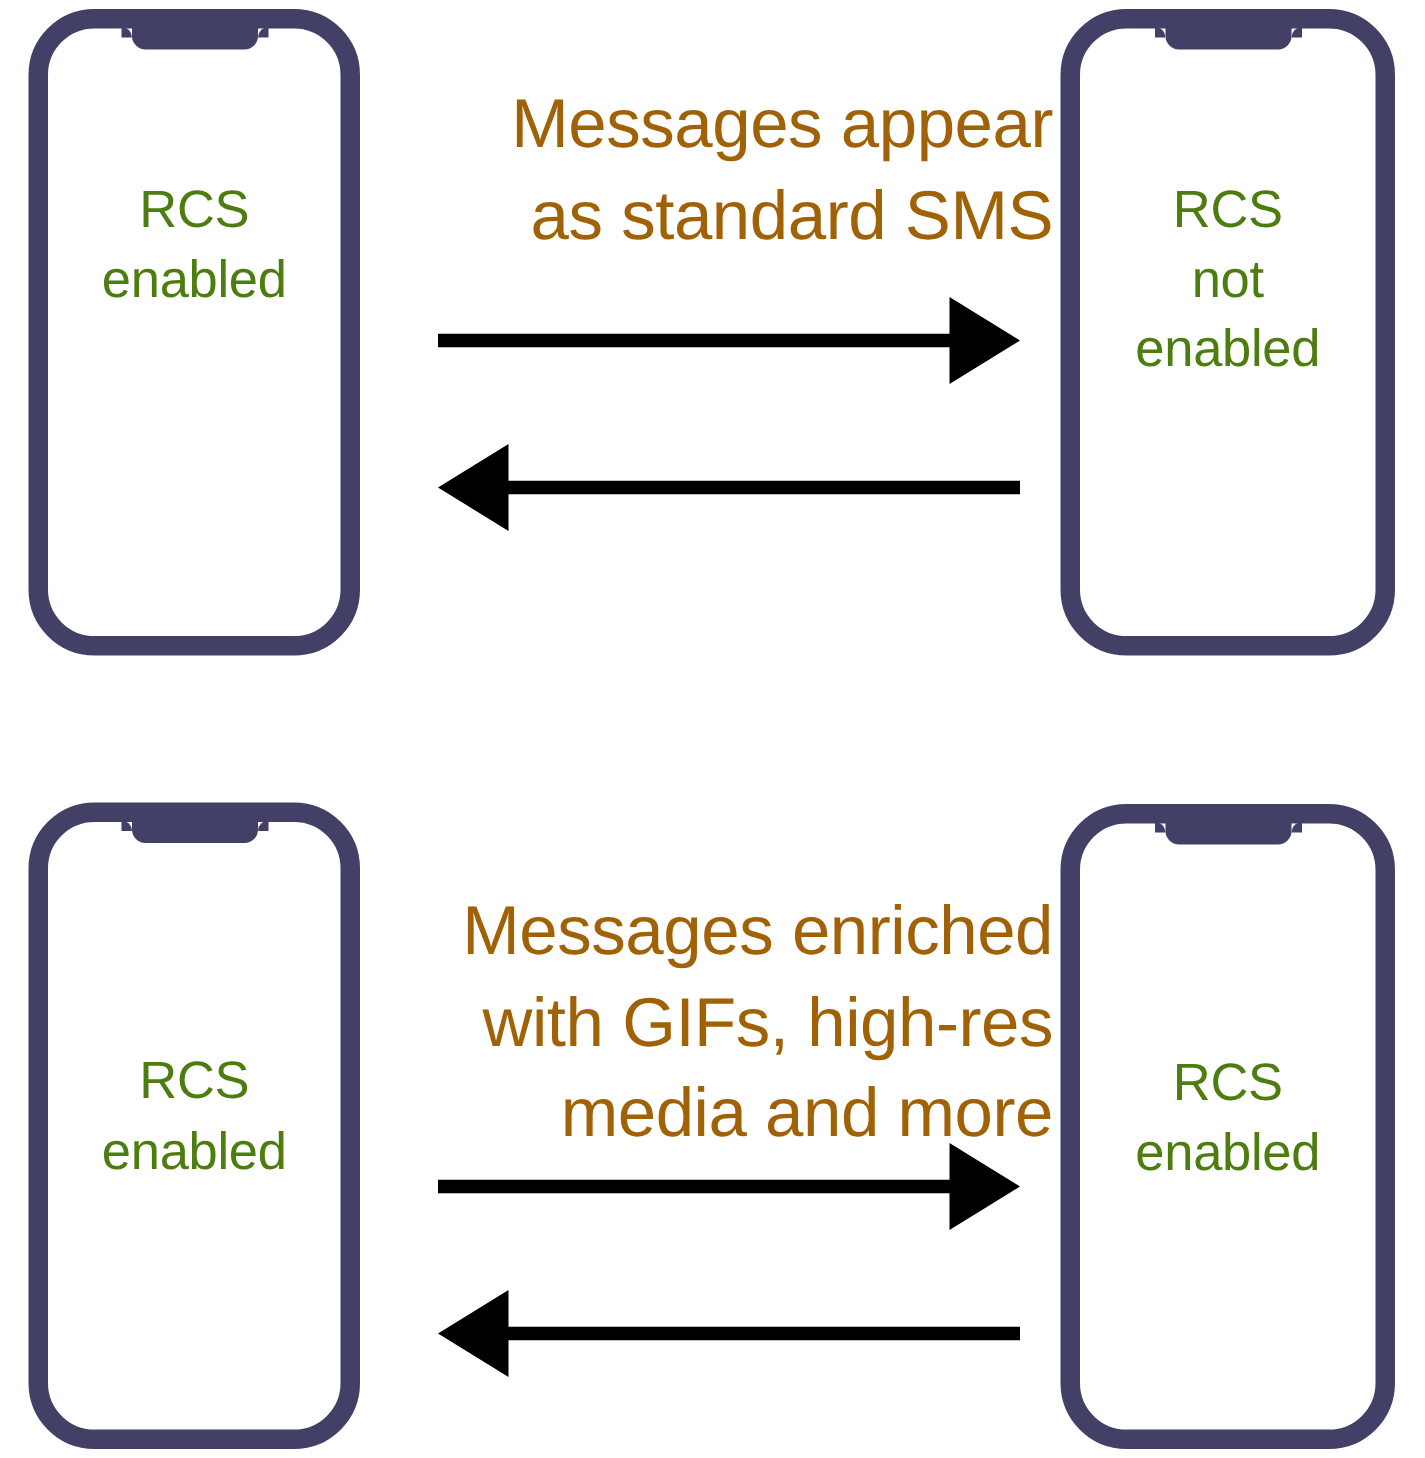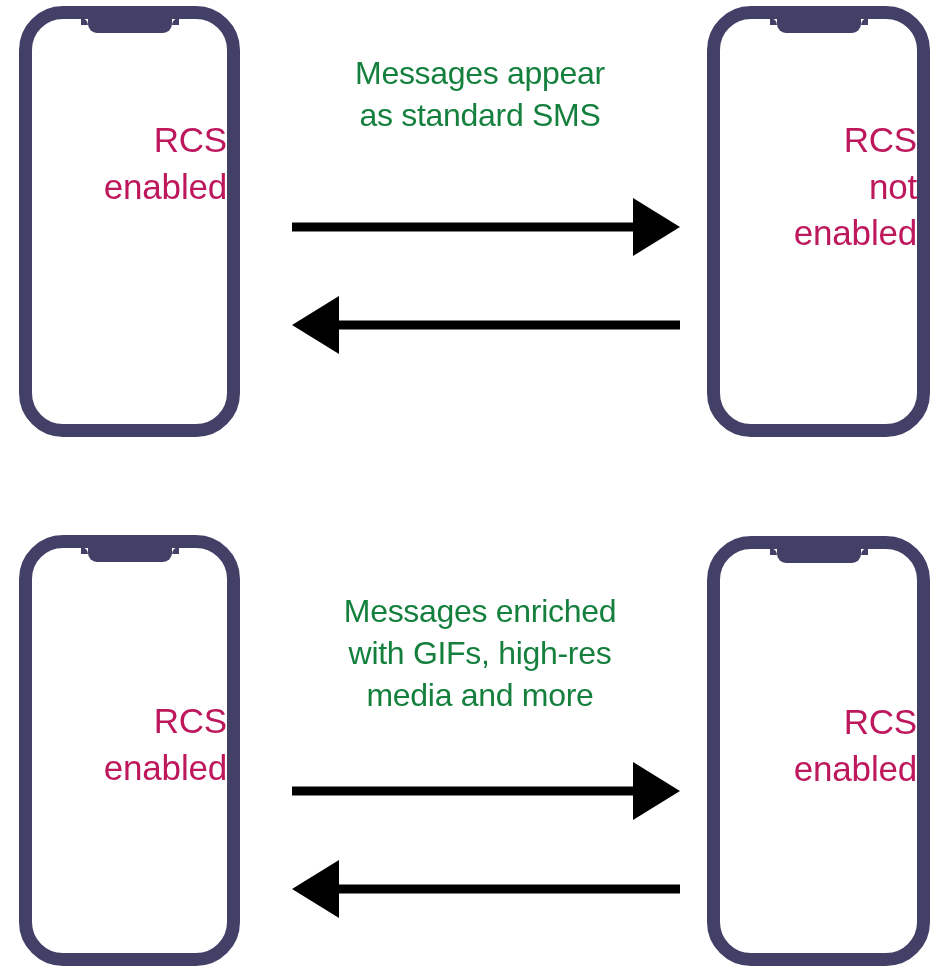--- a/index.html
+++ b/index.html
@@ -52,45 +52,45 @@
     height: 7px;
     background: #434068;
   }
   .phone .notch::before { left: -7px; border-top-right-radius: 7px; }
   .phone .notch::after  { right: -7px; border-top-left-radius: 7px; }
 
   .phone .screen-label {
     position: absolute;
     left: 0;
     right: 0;
-    text-align: right;
-    color: #be185d;
+    text-align: center;
+    color: #4d7c0f;
     font-size: 35px;
     line-height: 1.33;
     letter-spacing: -0.2px;
     white-space: pre-line;
   }
 
   
   #phone-tl { left: 19px;  top: 6px;   width: 221px; height: 431px; }
   #phone-tr { left: 707px; top: 6px;   width: 223px; height: 431px; }
   #phone-bl { left: 19px;  top: 535px; width: 221px; height: 431px; }
   #phone-br { left: 707px; top: 536px; width: 223px; height: 430px; }
 
   #phone-tl .screen-label { top: 98px; }
   #phone-tr .screen-label { top: 98px; }
   #phone-bl .screen-label { top: 150px; }
   #phone-br .screen-label { top: 150px; }
 
   
   .caption {
     position: absolute;
-    text-align: center;
-    color: #15803d;
-    font-size: 32px;
+    text-align: right;
+    color: #a16207;
+    font-size: 46px;
     line-height: 1.32;
     letter-spacing: -0.3px;
     white-space: pre-line;
   }
   #caption-top    { left: 258px; top: 52px;  width: 444px; }
   #caption-bottom { left: 258px; top: 590px; width: 444px; }
 
   
   .arrow {
     position: absolute;

